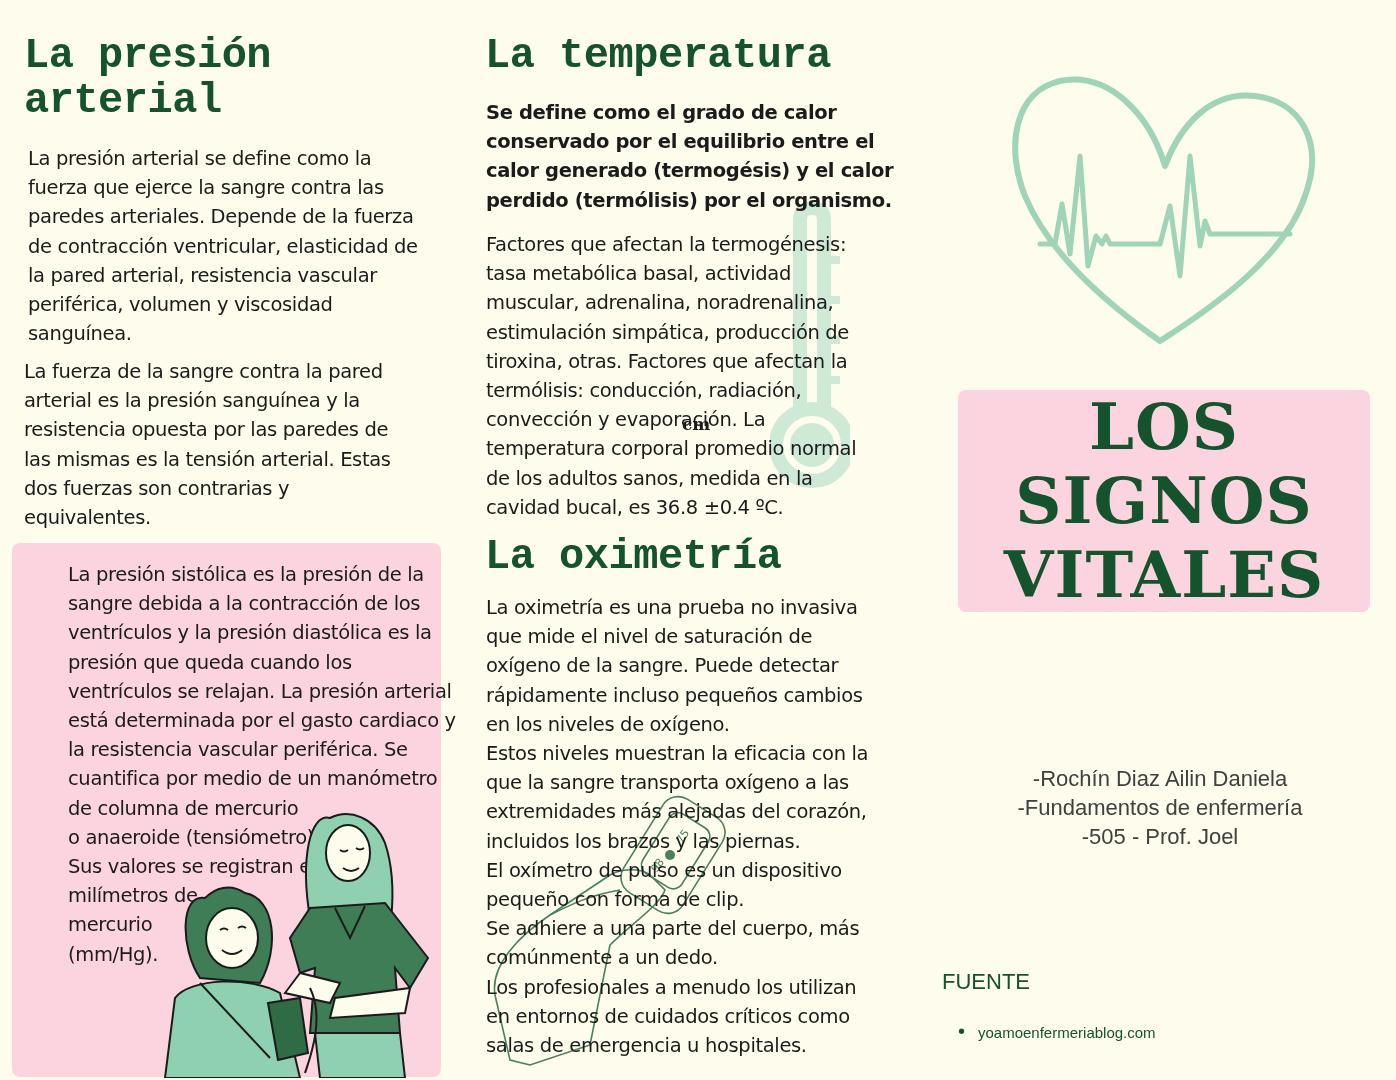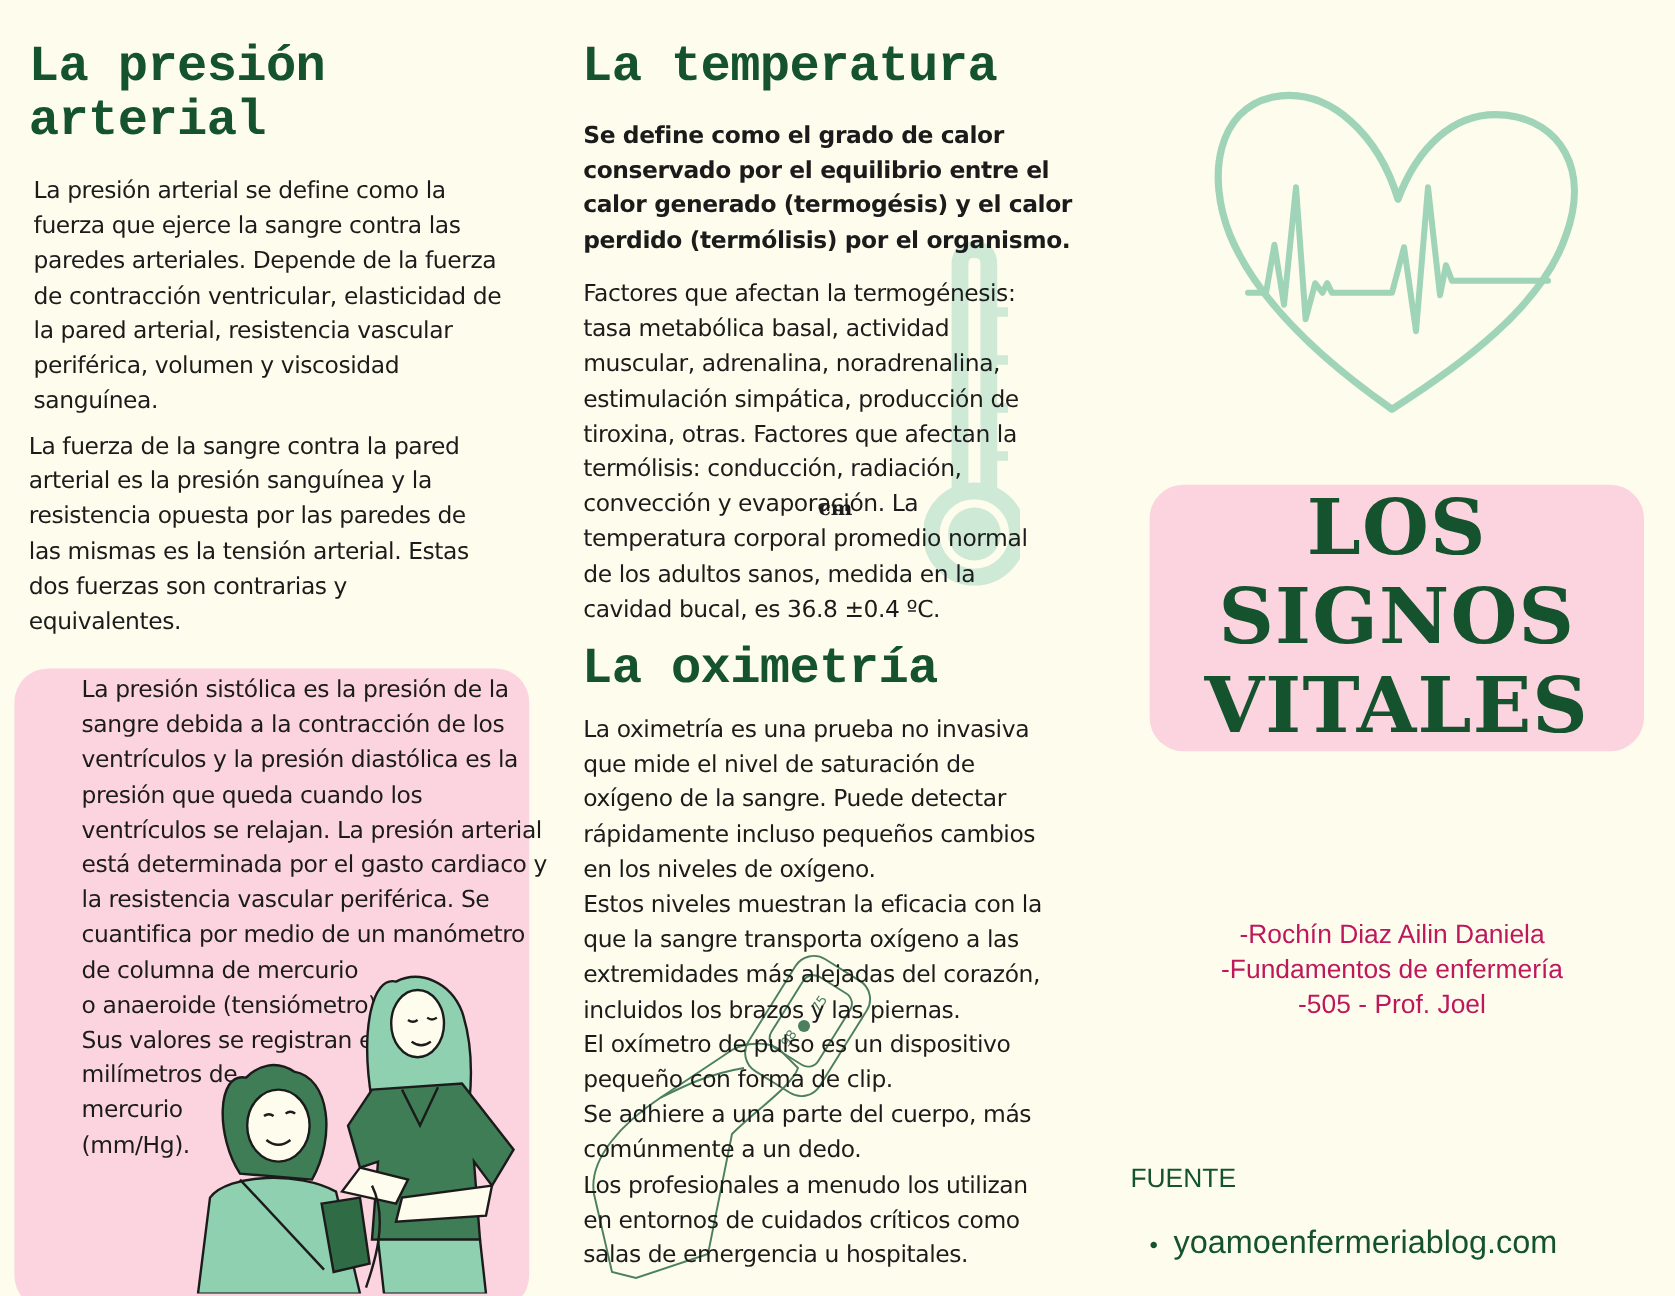--- a/index.html
+++ b/index.html
@@ -27,22 +27,21 @@
     }
     .para {
       font-size: 19.5px;
       line-height: 29.2px;
       margin: 0;
       white-space: pre-line;
       letter-spacing: -0.35px;
     }
     .pink-box {
       background: #fcd4df;
-      border-radius: 28px;
-      margin-top: 14px;
+      border-radius: 8px;
     }
     
     #h-presion { left: 24px; top: 34px; width: 420px; }
     #p-presion-1 { left: 28px; top: 144px; width: 420px; }
     #p-presion-2 { left: 24px; top: 357px; width: 420px; }
     #box-presion { left: 12px; top: 543px; width: 429px; height: 534px; }
     #p-presion-3 { left: 24px; top: 560px; width: 415px; margin-left: 44px; }
     #illus-nurse { left: 160px; top: 798px; width: 280px; height: 280px; }
 
     
@@ -73,34 +72,34 @@
       line-height: 74px;
       text-align: center;
       letter-spacing: 1px;
       white-space: pre-line;
     }
     #author {
       left: 960px; top: 764px; width: 400px;
       text-align: center;
       font-family: "Liberation Sans", sans-serif;
       font-size: 22px; line-height: 29px;
-      color: #be185d;
+      color: #404040;
       white-space: pre-line;
     }
     #fuente-label {
       left: 942px; top: 969px;
       font-family: "Liberation Sans", sans-serif;
       font-size: 22px; color: #14532d;
     }
     #fuente-list {
       left: 958px; top: 1020px;
       margin: 0; padding: 0;
       list-style: none;
       font-family: "Liberation Sans", sans-serif;
-      font-size: 27px; color: #14532d;
+      font-size: 15px; color: #14532d;
     }
     #fuente-list li::before {
       content: "\2022";
       display: inline-block;
       width: 20px;
       font-size: 20px;
     }
   </style>
 </head>
 <body>

